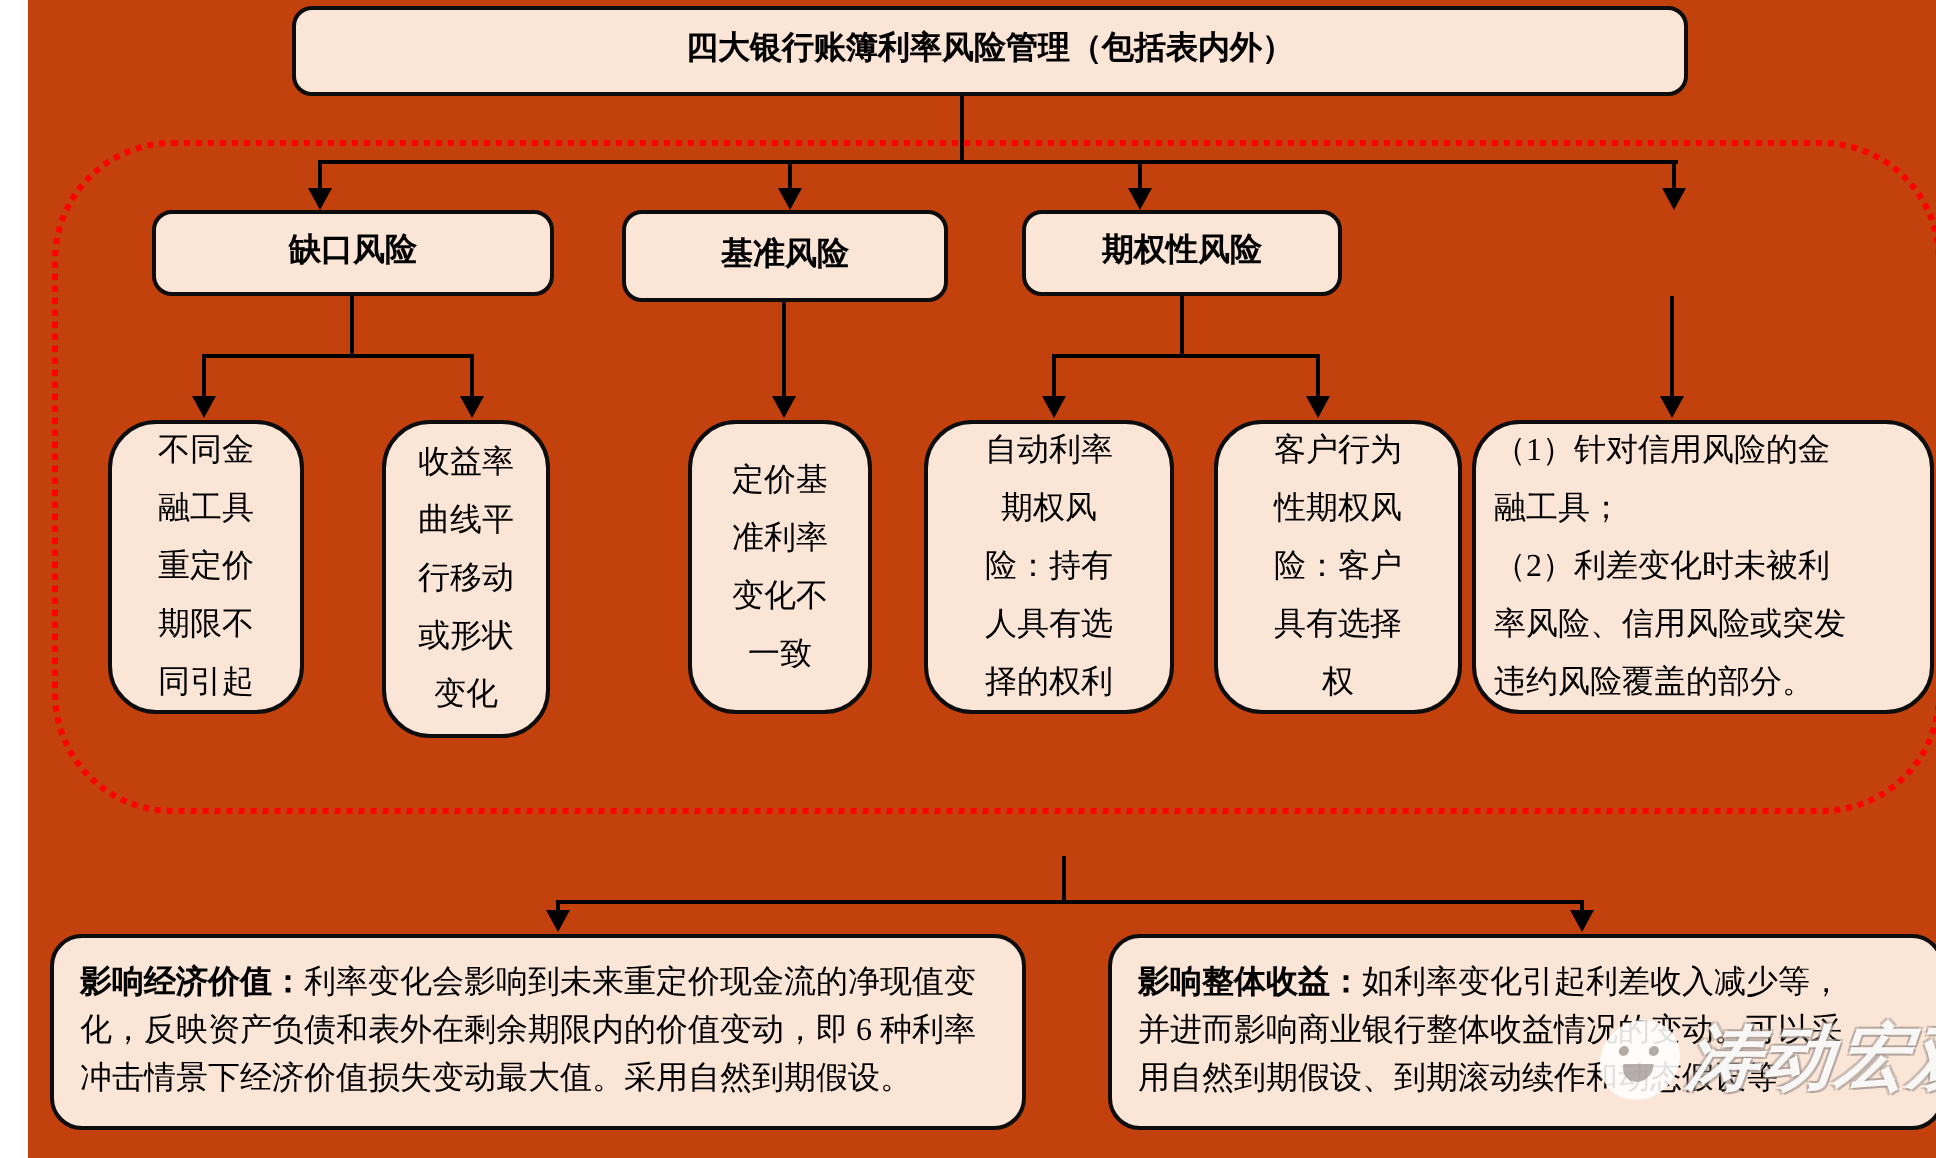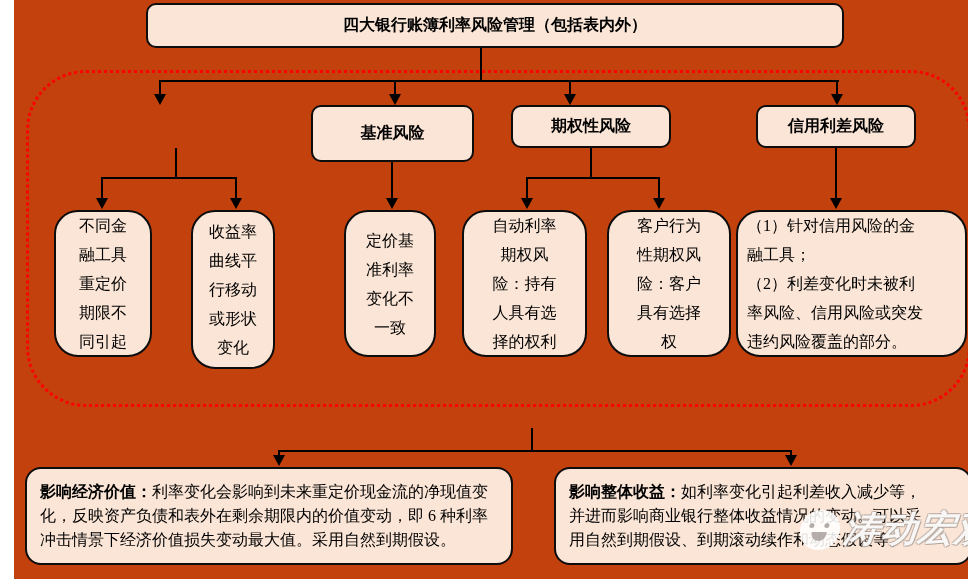--- a/index.html
+++ b/index.html
@@ -66,23 +66,23 @@
   <div class="hline" style="left:145px;top:80px;width:680px;"></div>
   <div class="vline" style="left:145px;top:80px;height:16px;"></div>
   <div class="arrow-down" style="left:140px;top:94px;"></div>
   <div class="vline" style="left:380px;top:80px;height:16px;"></div>
   <div class="arrow-down" style="left:375px;top:94px;"></div>
   <div class="vline" style="left:555px;top:80px;height:16px;"></div>
   <div class="arrow-down" style="left:550px;top:94px;"></div>
   <div class="vline" style="left:822px;top:80px;height:16px;"></div>
   <div class="arrow-down" style="left:817px;top:94px;"></div>
 
-  <div class="box bold" style="left:297px;top:105px;width:163px;height:57px;">基准风险</div>
+  <div class="box bold" style="left:62px;top:105px;width:201px;height:43px;">缺口风险</div>
+  <div class="box bold" style="left:297px;top:105px;width:163px;height:46px;">基准风险</div>
   <div class="box bold" style="left:497px;top:105px;width:160px;height:43px;">期权性风险</div>
-  <div class="box bold" style="left:742px;top:105px;width:160px;height:43px;">信用利差风险</div>
 
   <div class="vline" style="left:161px;top:148px;height:31px;"></div>
   <div class="hline" style="left:87px;top:177px;width:136px;"></div>
   <div class="vline" style="left:87px;top:177px;height:22px;"></div>
   <div class="arrow-down" style="left:82px;top:198px;"></div>
   <div class="vline" style="left:221px;top:177px;height:22px;"></div>
   <div class="arrow-down" style="left:216px;top:198px;"></div>
 
   <div class="vline" style="left:377px;top:148px;height:51px;"></div>
   <div class="arrow-down" style="left:372px;top:198px;"></div>

